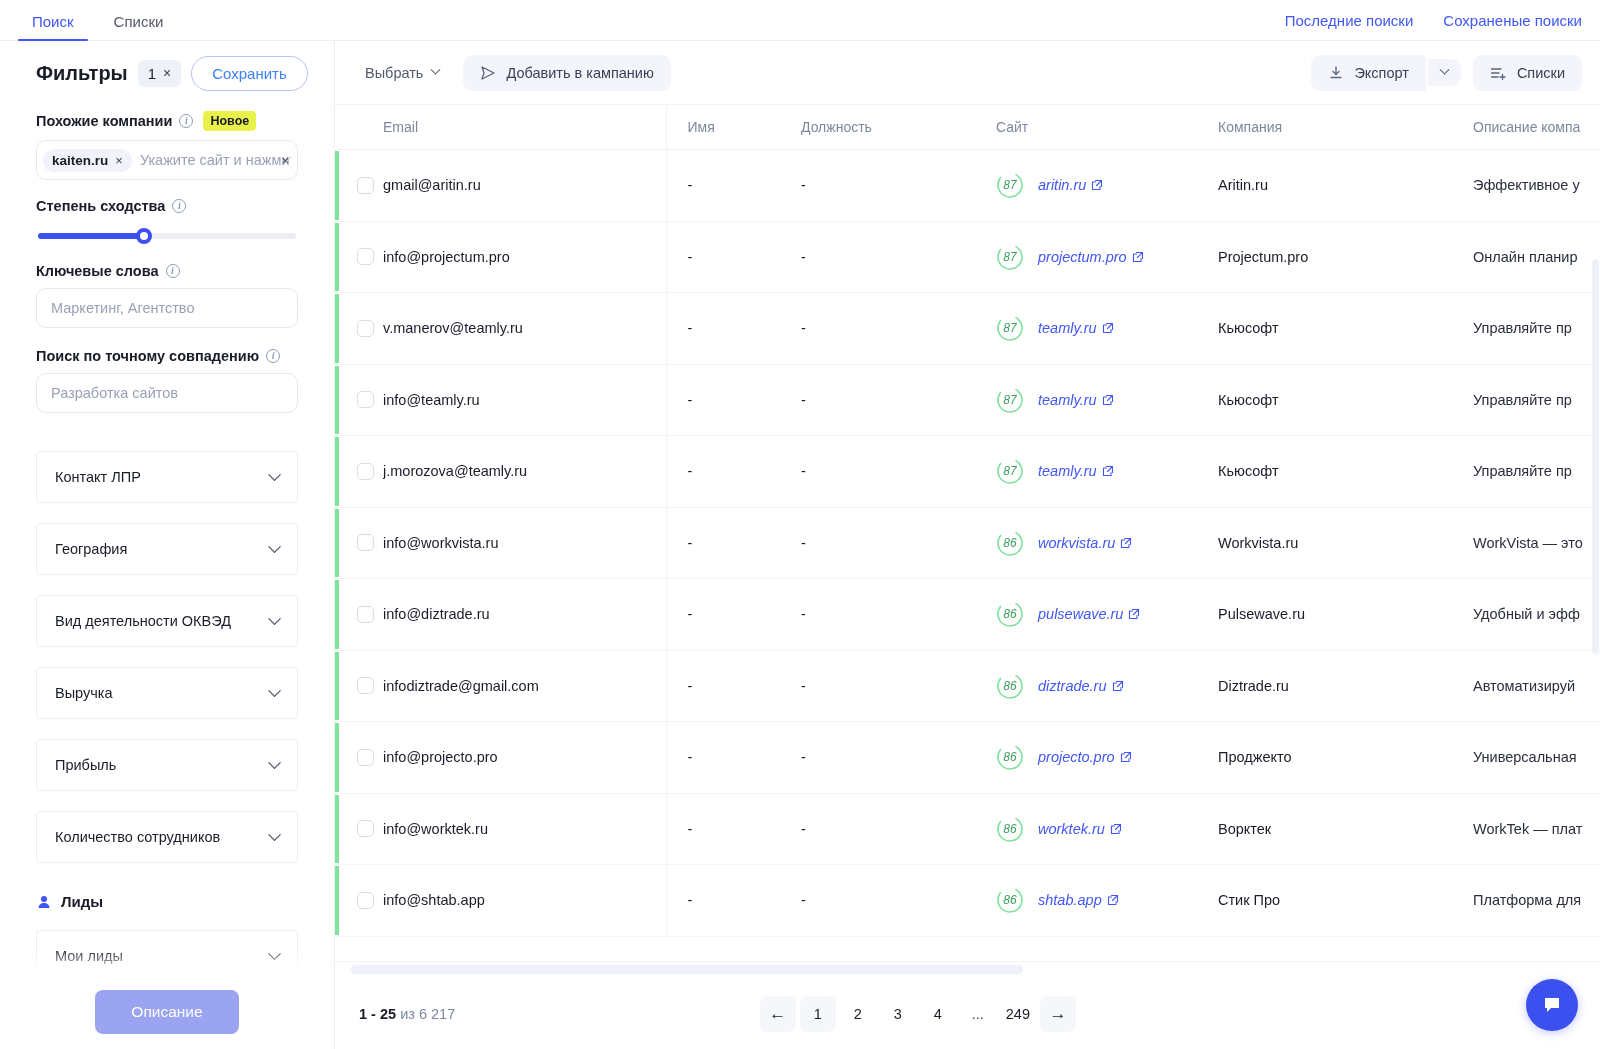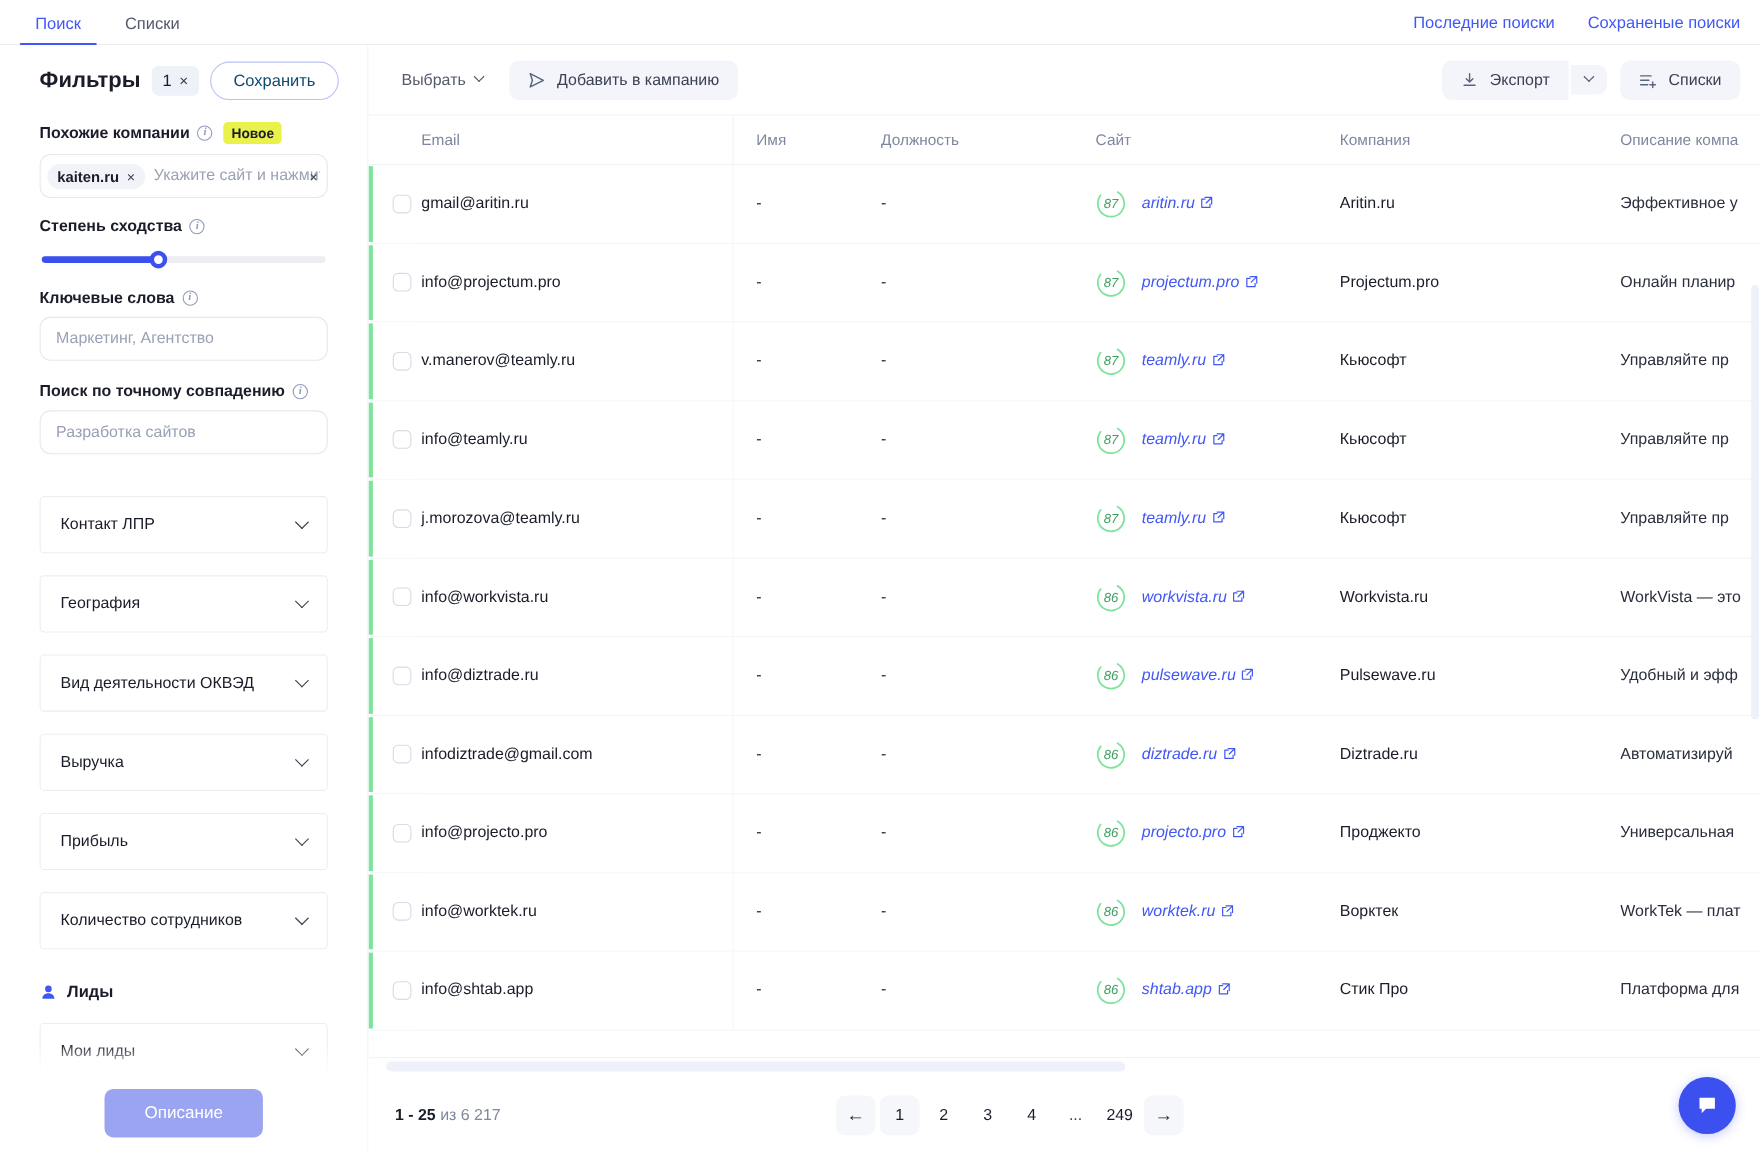--- a/index.html
+++ b/index.html
@@ -50,21 +50,21 @@
     display: flex; align-items: center; height: 64px; gap: 10px;
   }
   .sb-title { font-size: 20px; font-weight: bold; color: #1a1d29; }
   .filters-badge {
     background: #eef1f8; border-radius: 6px; padding: 5px 10px;
     font-size: 15px; color: #1a1d29; display: flex; align-items: center; gap: 7px;
     cursor: pointer;
   }
   .filters-badge .x { font-size: 14px; color: #3b4054; }
   .save-btn {
-    margin-left: auto; border: 1px solid #b9c2f7; color: #0c4a6e;
+    margin-left: auto; border: 1px solid #b9c2f7; color: #3b82f6;
     background: #fff; border-radius: 20px; padding: 8px 20px;
     font-size: 15px; cursor: pointer; font-family: inherit;
   }
 
   .field-label {
     display: flex; align-items: center; gap: 7px;
     font-size: 14.5px; font-weight: bold; color: #1a1d29; margin-top: 6px; margin-bottom: 9px;
   }
   .info-i {
     width: 14px; height: 14px; border-radius: 50%;

